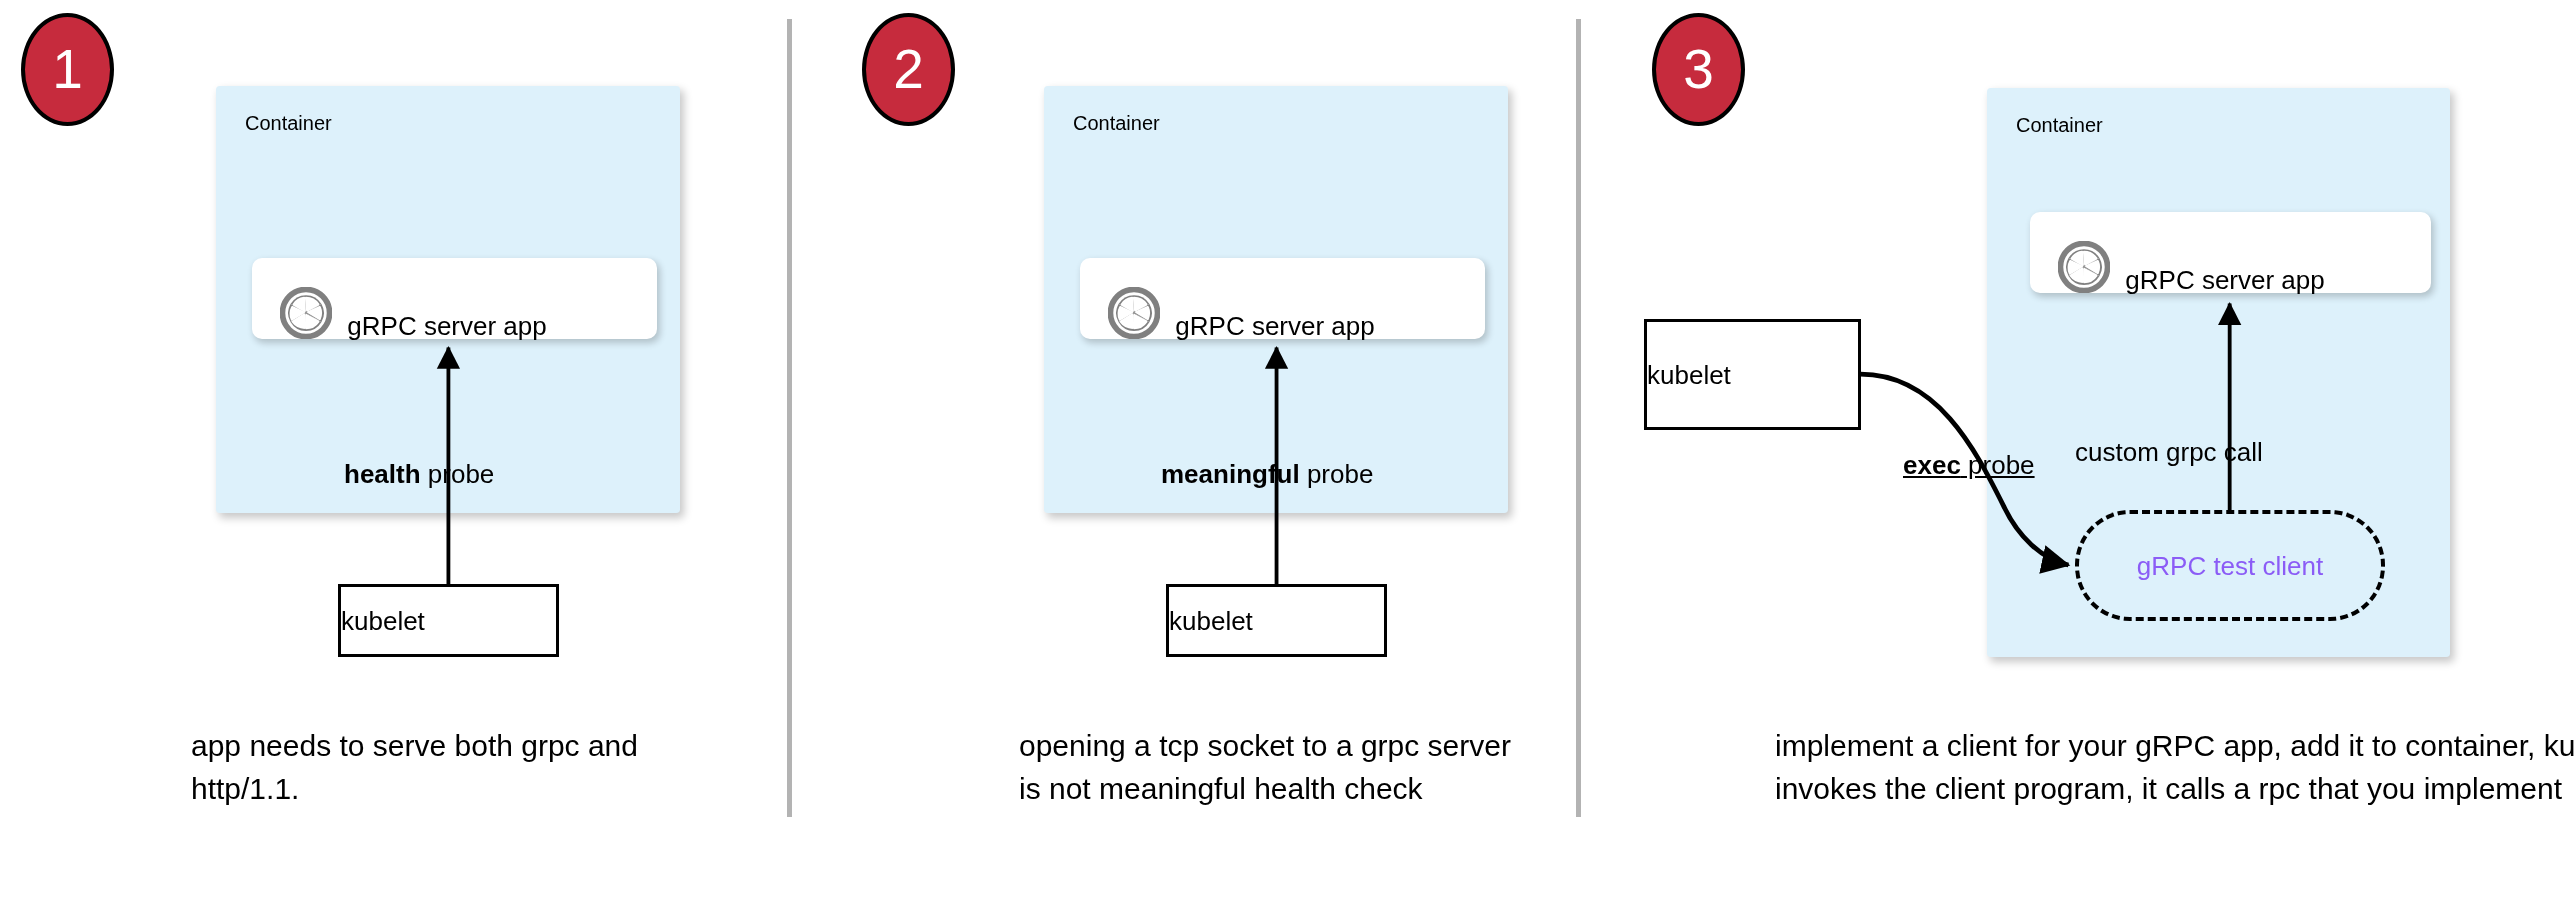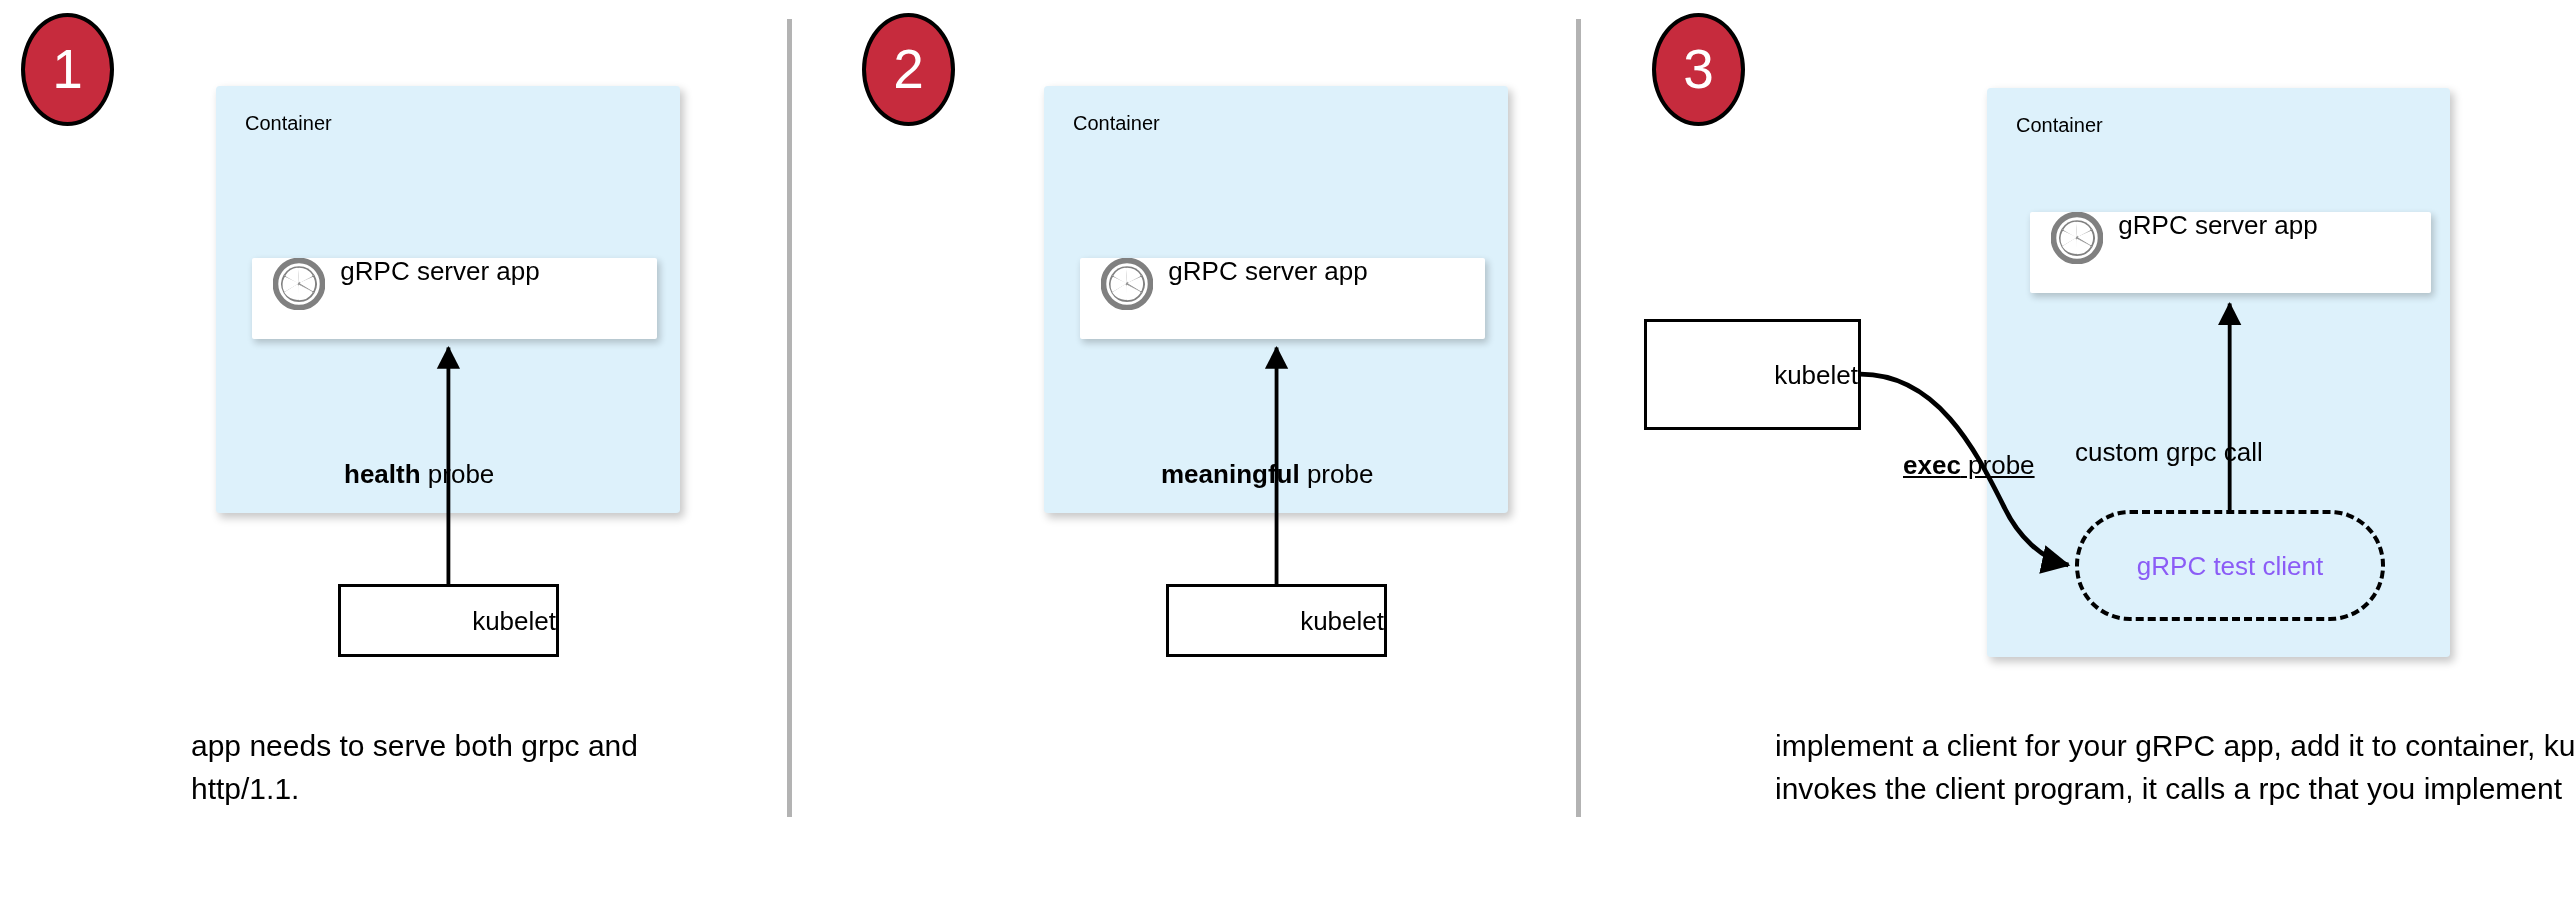--- a/index.html
+++ b/index.html
@@ -74,26 +74,26 @@
     font-size: 20px;
     line-height: 1;
     color: #000000;
     white-space: nowrap;
   }
 
   
   .app-card {
     position: absolute;
     background: #ffffff;
-    border-radius: 2px;
+    border-radius: 10px;
     box-shadow: 2.9px 3.8px 7.6px rgba(0,0,0,0.2);
     display: flex;
-    align-items: flex-start;
+    align-items: flex-end;
     box-sizing: border-box;
-    padding-left: 21px;
+    padding-left: 28px;
   }
   #app-card-1 { left: 252px;  top: 258px; width: 405px; height: 81px; }
   #app-card-2 { left: 1080px; top: 258px; width: 405px; height: 81px; }
   #app-card-3 { left: 2030px; top: 212px; width: 401px; height: 81px; }
 
   .app-card-icon {
     width: 52px;
     height: 52px;
     flex: 0 0 auto;
     display: block;
@@ -107,21 +107,21 @@
   }
 
   
   .kubelet-box {
     position: absolute;
     background: #ffffff;
     border: 3.8px solid #000000;
     box-sizing: border-box;
     display: flex;
     align-items: center;
-    justify-content: flex-end;
+    justify-content: flex-start;
     font-size: 26px;
     line-height: 1;
     color: #000000;
   }
   #kubelet-box-1 { left: 338px;  top: 584px; width: 221px; height: 73px; }
   #kubelet-box-2 { left: 1166px; top: 584px; width: 221px; height: 73px; }
   #kubelet-box-3 { left: 1644px; top: 319px; width: 217px; height: 111px; }
 
   
   #test-client-box {
@@ -258,20 +258,21 @@
   </div>
 
   <div class="probe-label" id="probe-label-2">
     <b>meaningful</b><span> probe</span>
   </div>
 
   <div class="kubelet-box" id="kubelet-box-2">
     <span>kubelet</span>
   </div>
 
+  <div class="caption" id="caption-2">opening a tcp socket to a grpc server is not meaningful health check</div>
 
   <div class="step-badge" id="step-badge-3">
     <span>3</span>
   </div>
 
   <div class="container-box" id="container-box-3">
     <div class="container-label">Container</div>
   </div>
 
   <div class="app-card" id="app-card-3">

